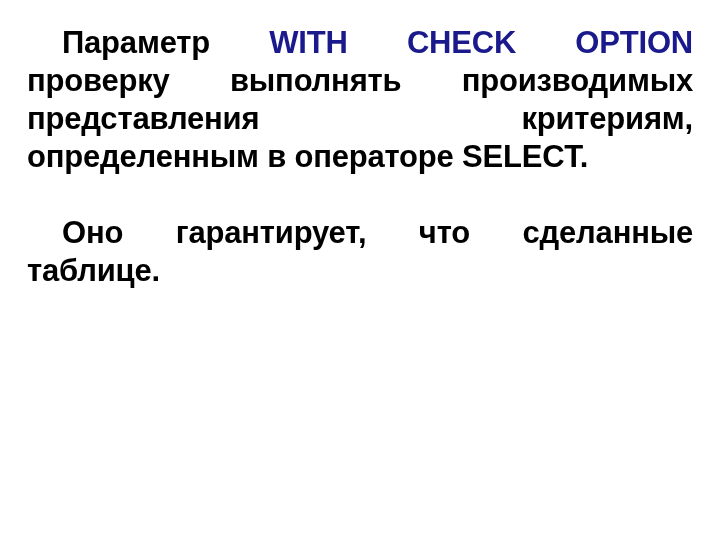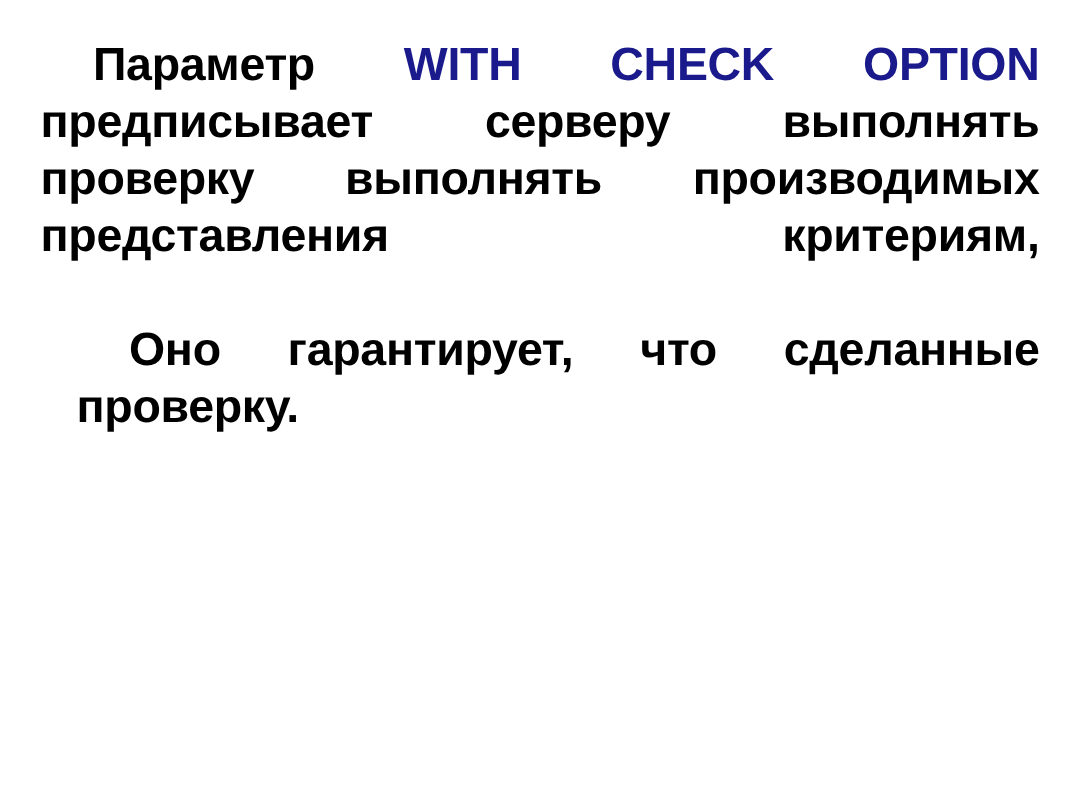--- a/index.html
+++ b/index.html
@@ -64,26 +64,26 @@
 </style>
 </head>
 <body style="background: rgb(255, 255, 255);">
 
 <div id="slide" style="background: rgb(255, 255, 255);">
 
   <div class="text-block">
 
     <p class="para indent" style="color: rgb(0, 0, 0); text-indent: 0px;">
       <span class="jline" style="text-indent: 35px;"><span>Параметр </span><span class="kw" style="color: rgb(26, 26, 140);">WITH  CHECK  OPTION</span></span>
-      <span class="jline">предписывает  серверу  выполнять</span>
       <span class="jline">проверку выполнять производимых</span>
       <span class="jline">представления   критериям,</span>
+      <span class="lastline">определенным в операторе SELECT.</span>
     </p>
 
     <span class="gap"></span>
 
-    <p class="para indent" style="color: rgb(0, 0, 0); text-indent: 0px; margin-left: 24px;">
+    <p class="para indent" style="color: rgb(0, 0, 0); text-indent: 0px;">
       <span class="jline" style="text-indent: 35px;">Оно  гарантирует,  что  сделанные</span>
-      <span class="lastline">проверку.</span>
+      <span class="lastline">таблице.</span>
     </p>
 
   </div>
 </div>
 
 </body></html>

